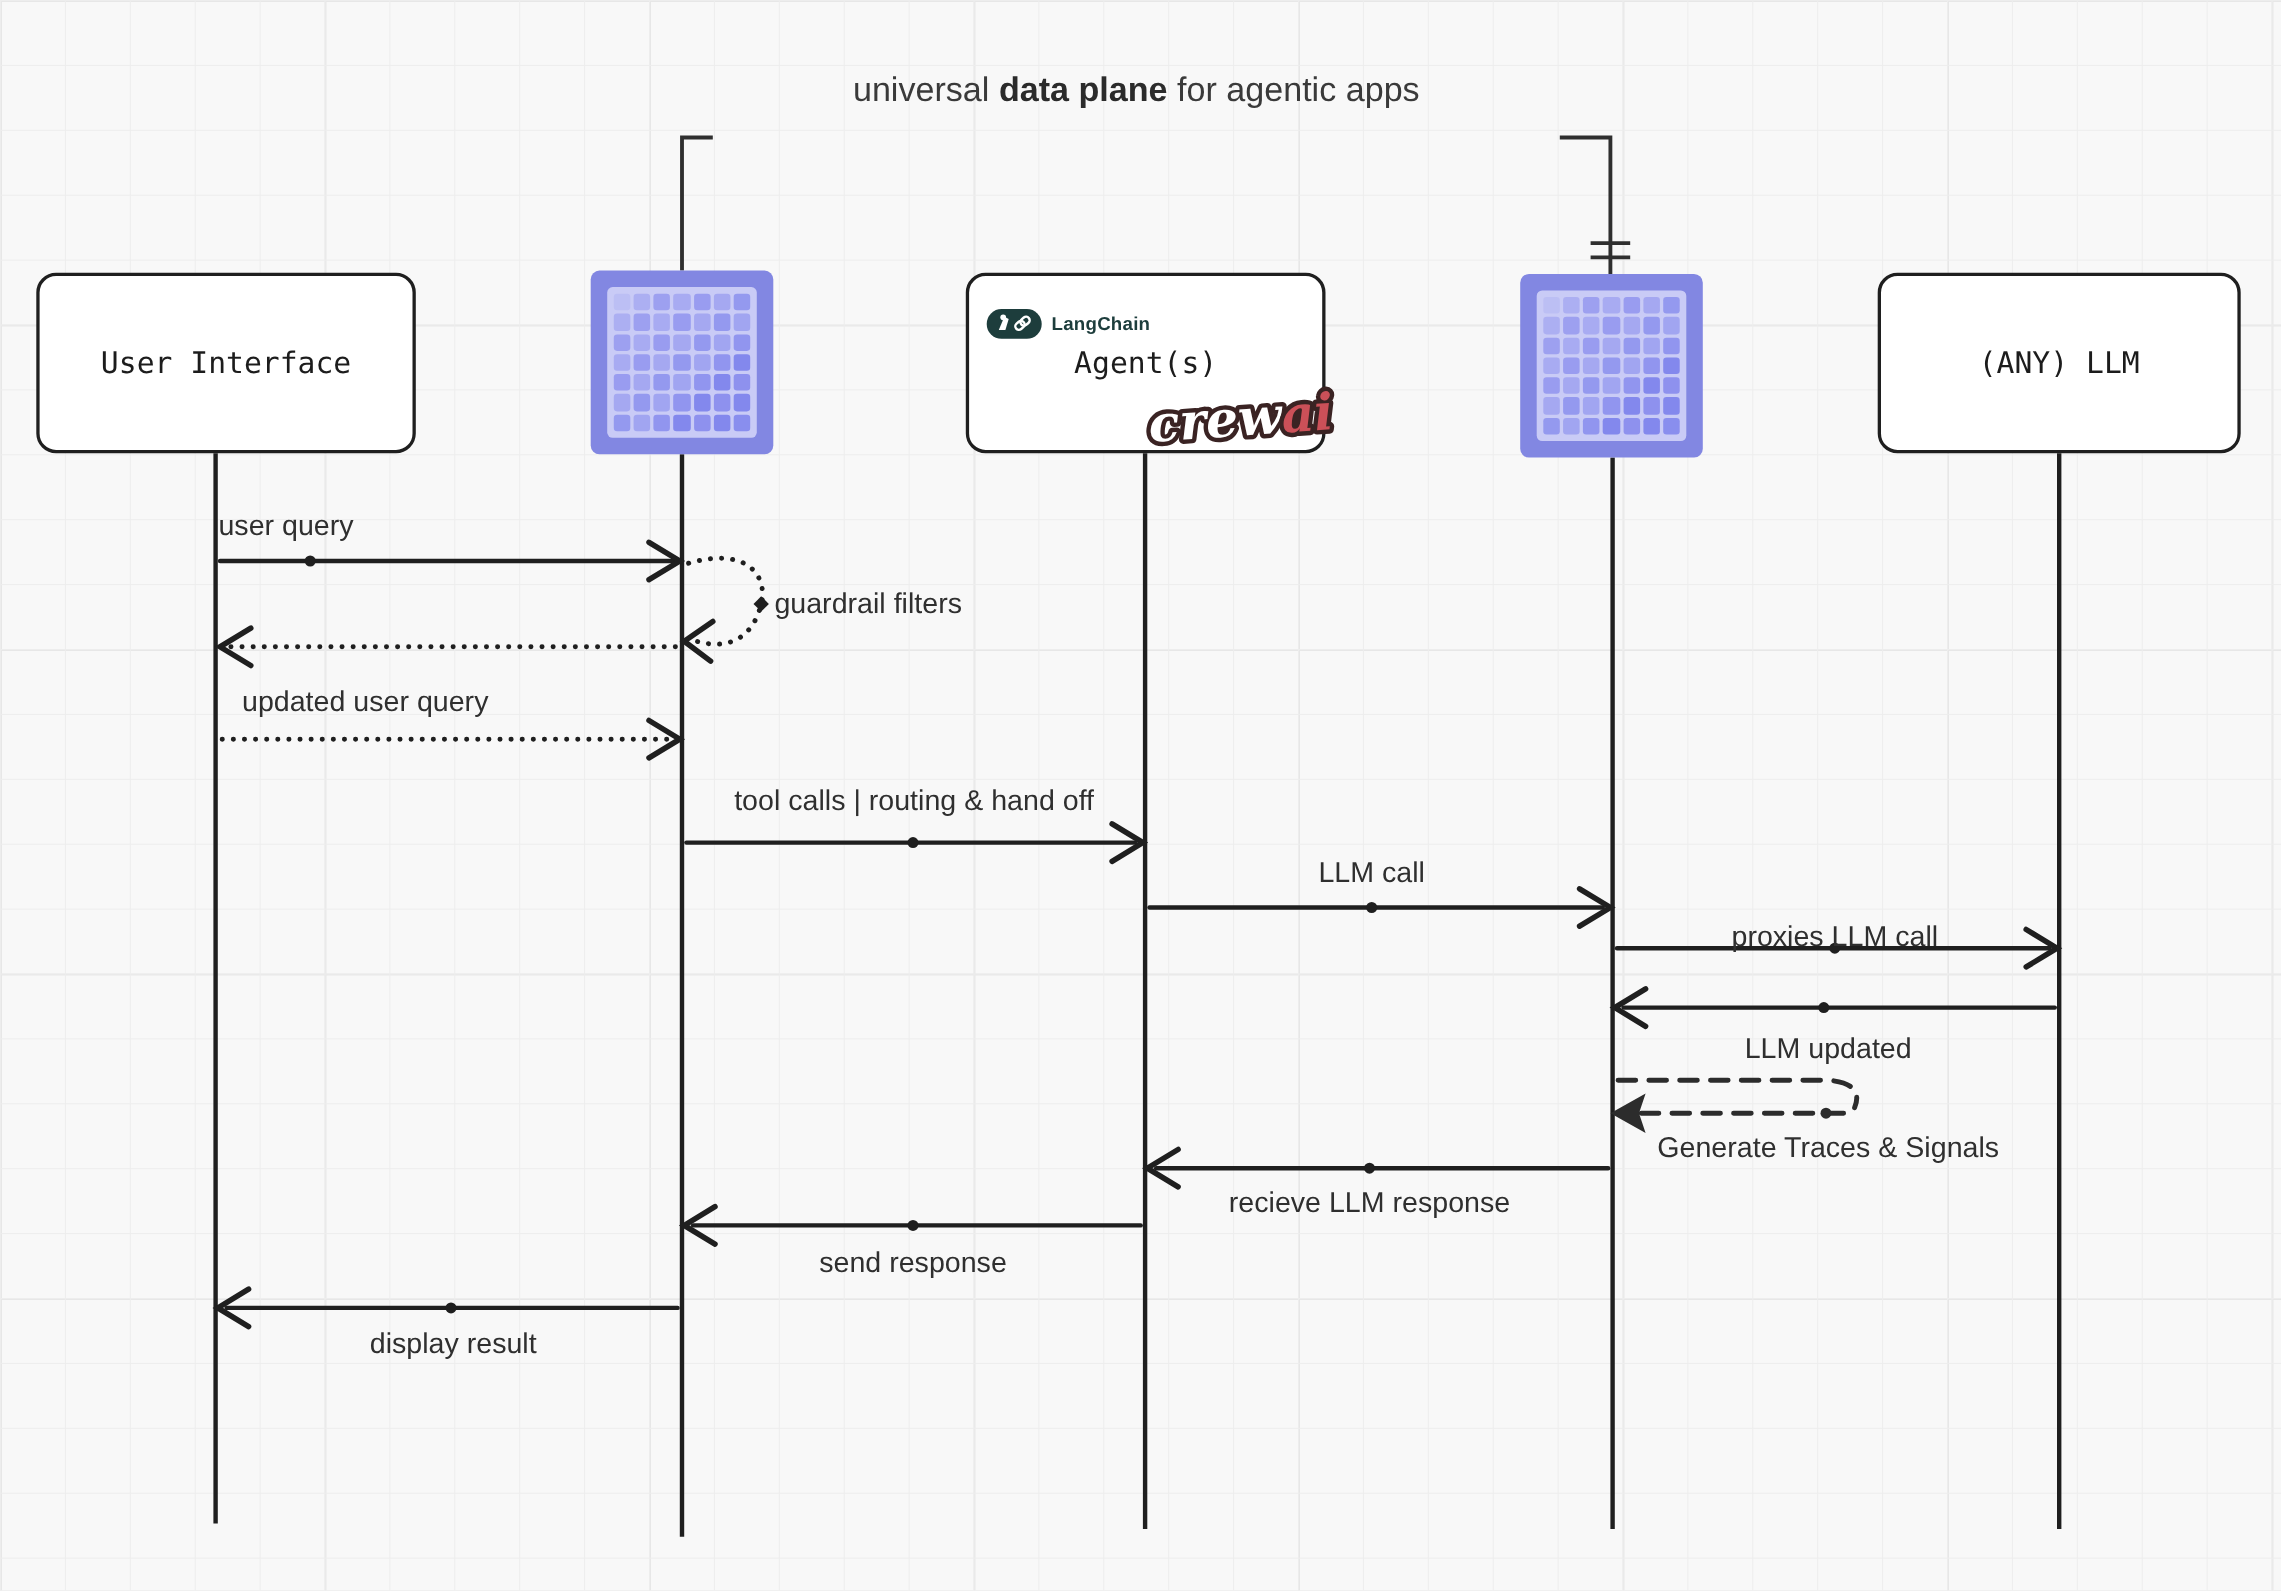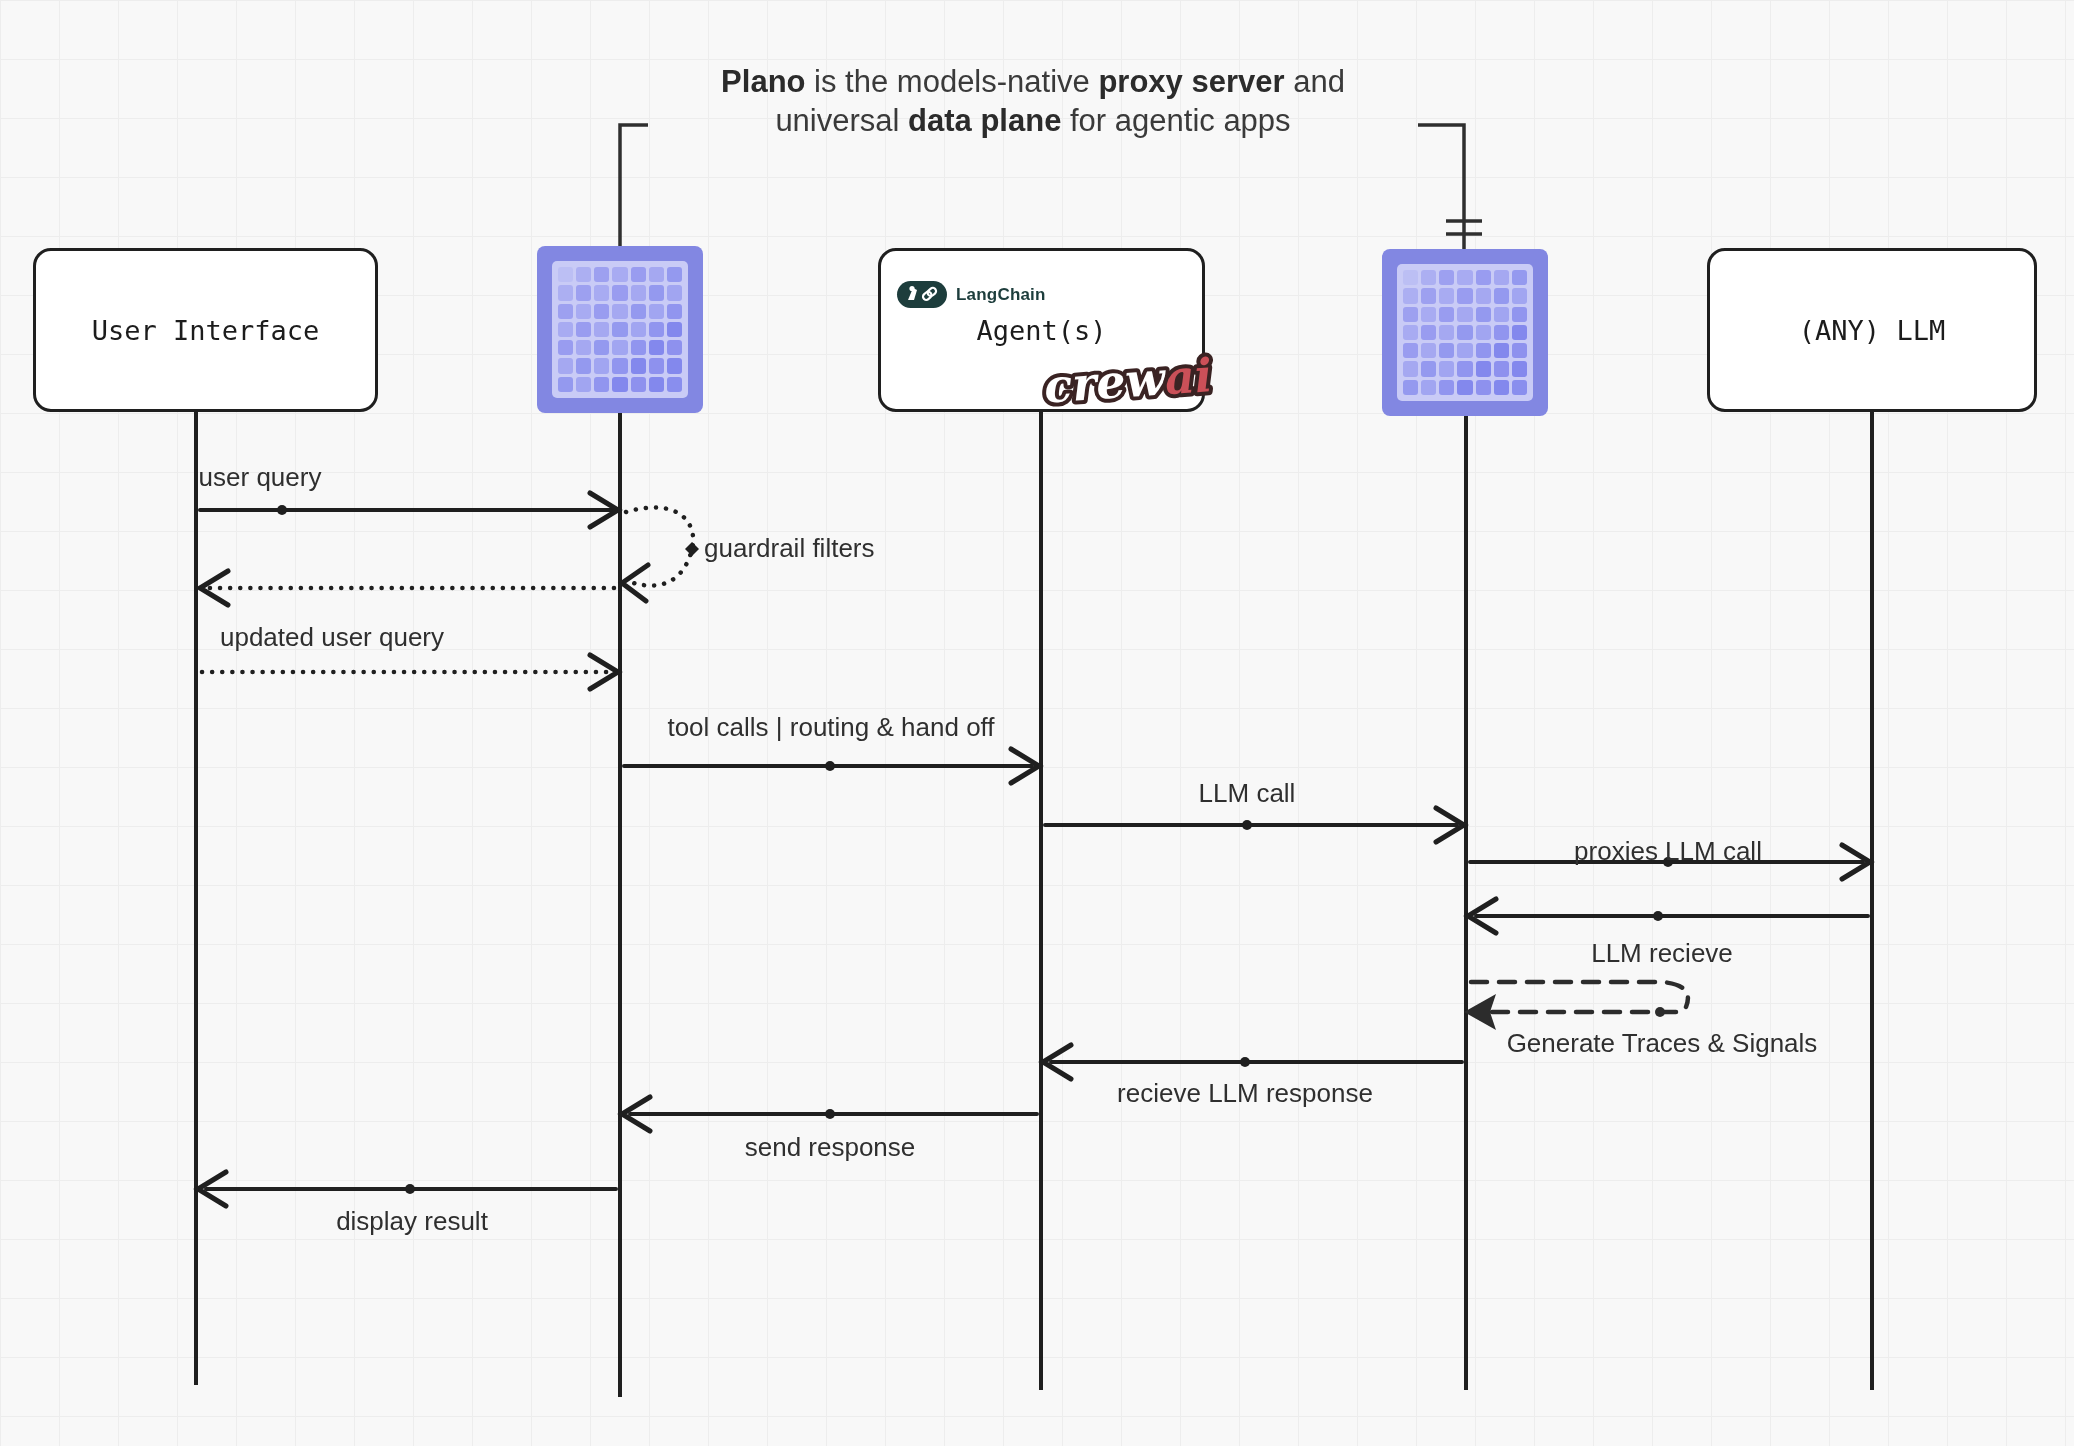--- a/index.html
+++ b/index.html
@@ -71,21 +71,20 @@
     transform:translateX(-50%);
   }
   .msg.left-align{transform:none;}
 </style>
 </head>
 <body>
 
 <div id="canvas">
 
   <div class="title">
-    <div><b>Plano</b><span> is the models-native </span><b>proxy server</b><span> and</span></div>
     <div><span>universal </span><b>data plane</b><span> for agentic apps</span></div>
   </div>
 
   <div class="actor ui">
     <span>User Interface</span>
   </div>
 
   <div class="plano-logo left">
     <div class="plano-inner">
         <div class="plano-cell" style="opacity: 0.16;"></div>
@@ -219,21 +218,21 @@
   <div class="actor llm">
     <span>(ANY) LLM</span>
   </div>
 
   <div class="msg" style="left:260px;top:462px;">user query</div>
   <div class="msg left-align" style="left:704px;top:533px;">guardrail filters</div>
   <div class="msg" style="left:332px;top:622px;">updated user query</div>
   <div class="msg" style="left:831px;top:712px;">tool calls | routing &amp; hand off</div>
   <div class="msg" style="left:1247px;top:778px;">LLM call</div>
   <div class="msg" style="left:1668px;top:812px;margin-top:24px;">proxies LLM call</div>
-  <div class="msg" style="left:1662px;top:938px;">LLM recieve</div>
+  <div class="msg" style="left:1662px;top:938px;">LLM updated</div>
   <div class="msg" style="left:1662px;top:1028px;">Generate Traces &amp; Signals</div>
   <div class="msg" style="left:1245px;top:1078px;">recieve LLM response</div>
   <div class="msg" style="left:830px;top:1132px;">send response</div>
   <div class="msg" style="left:412px;top:1206px;">display result</div>
 
   <svg class="overlay" width="2074" height="1446" viewBox="0 0 2074 1446" fill="none">
 
     <g stroke="#2f2f2f" stroke-width="3.5">
       <path d="M648 125 H620 V246"></path>
     </g>

